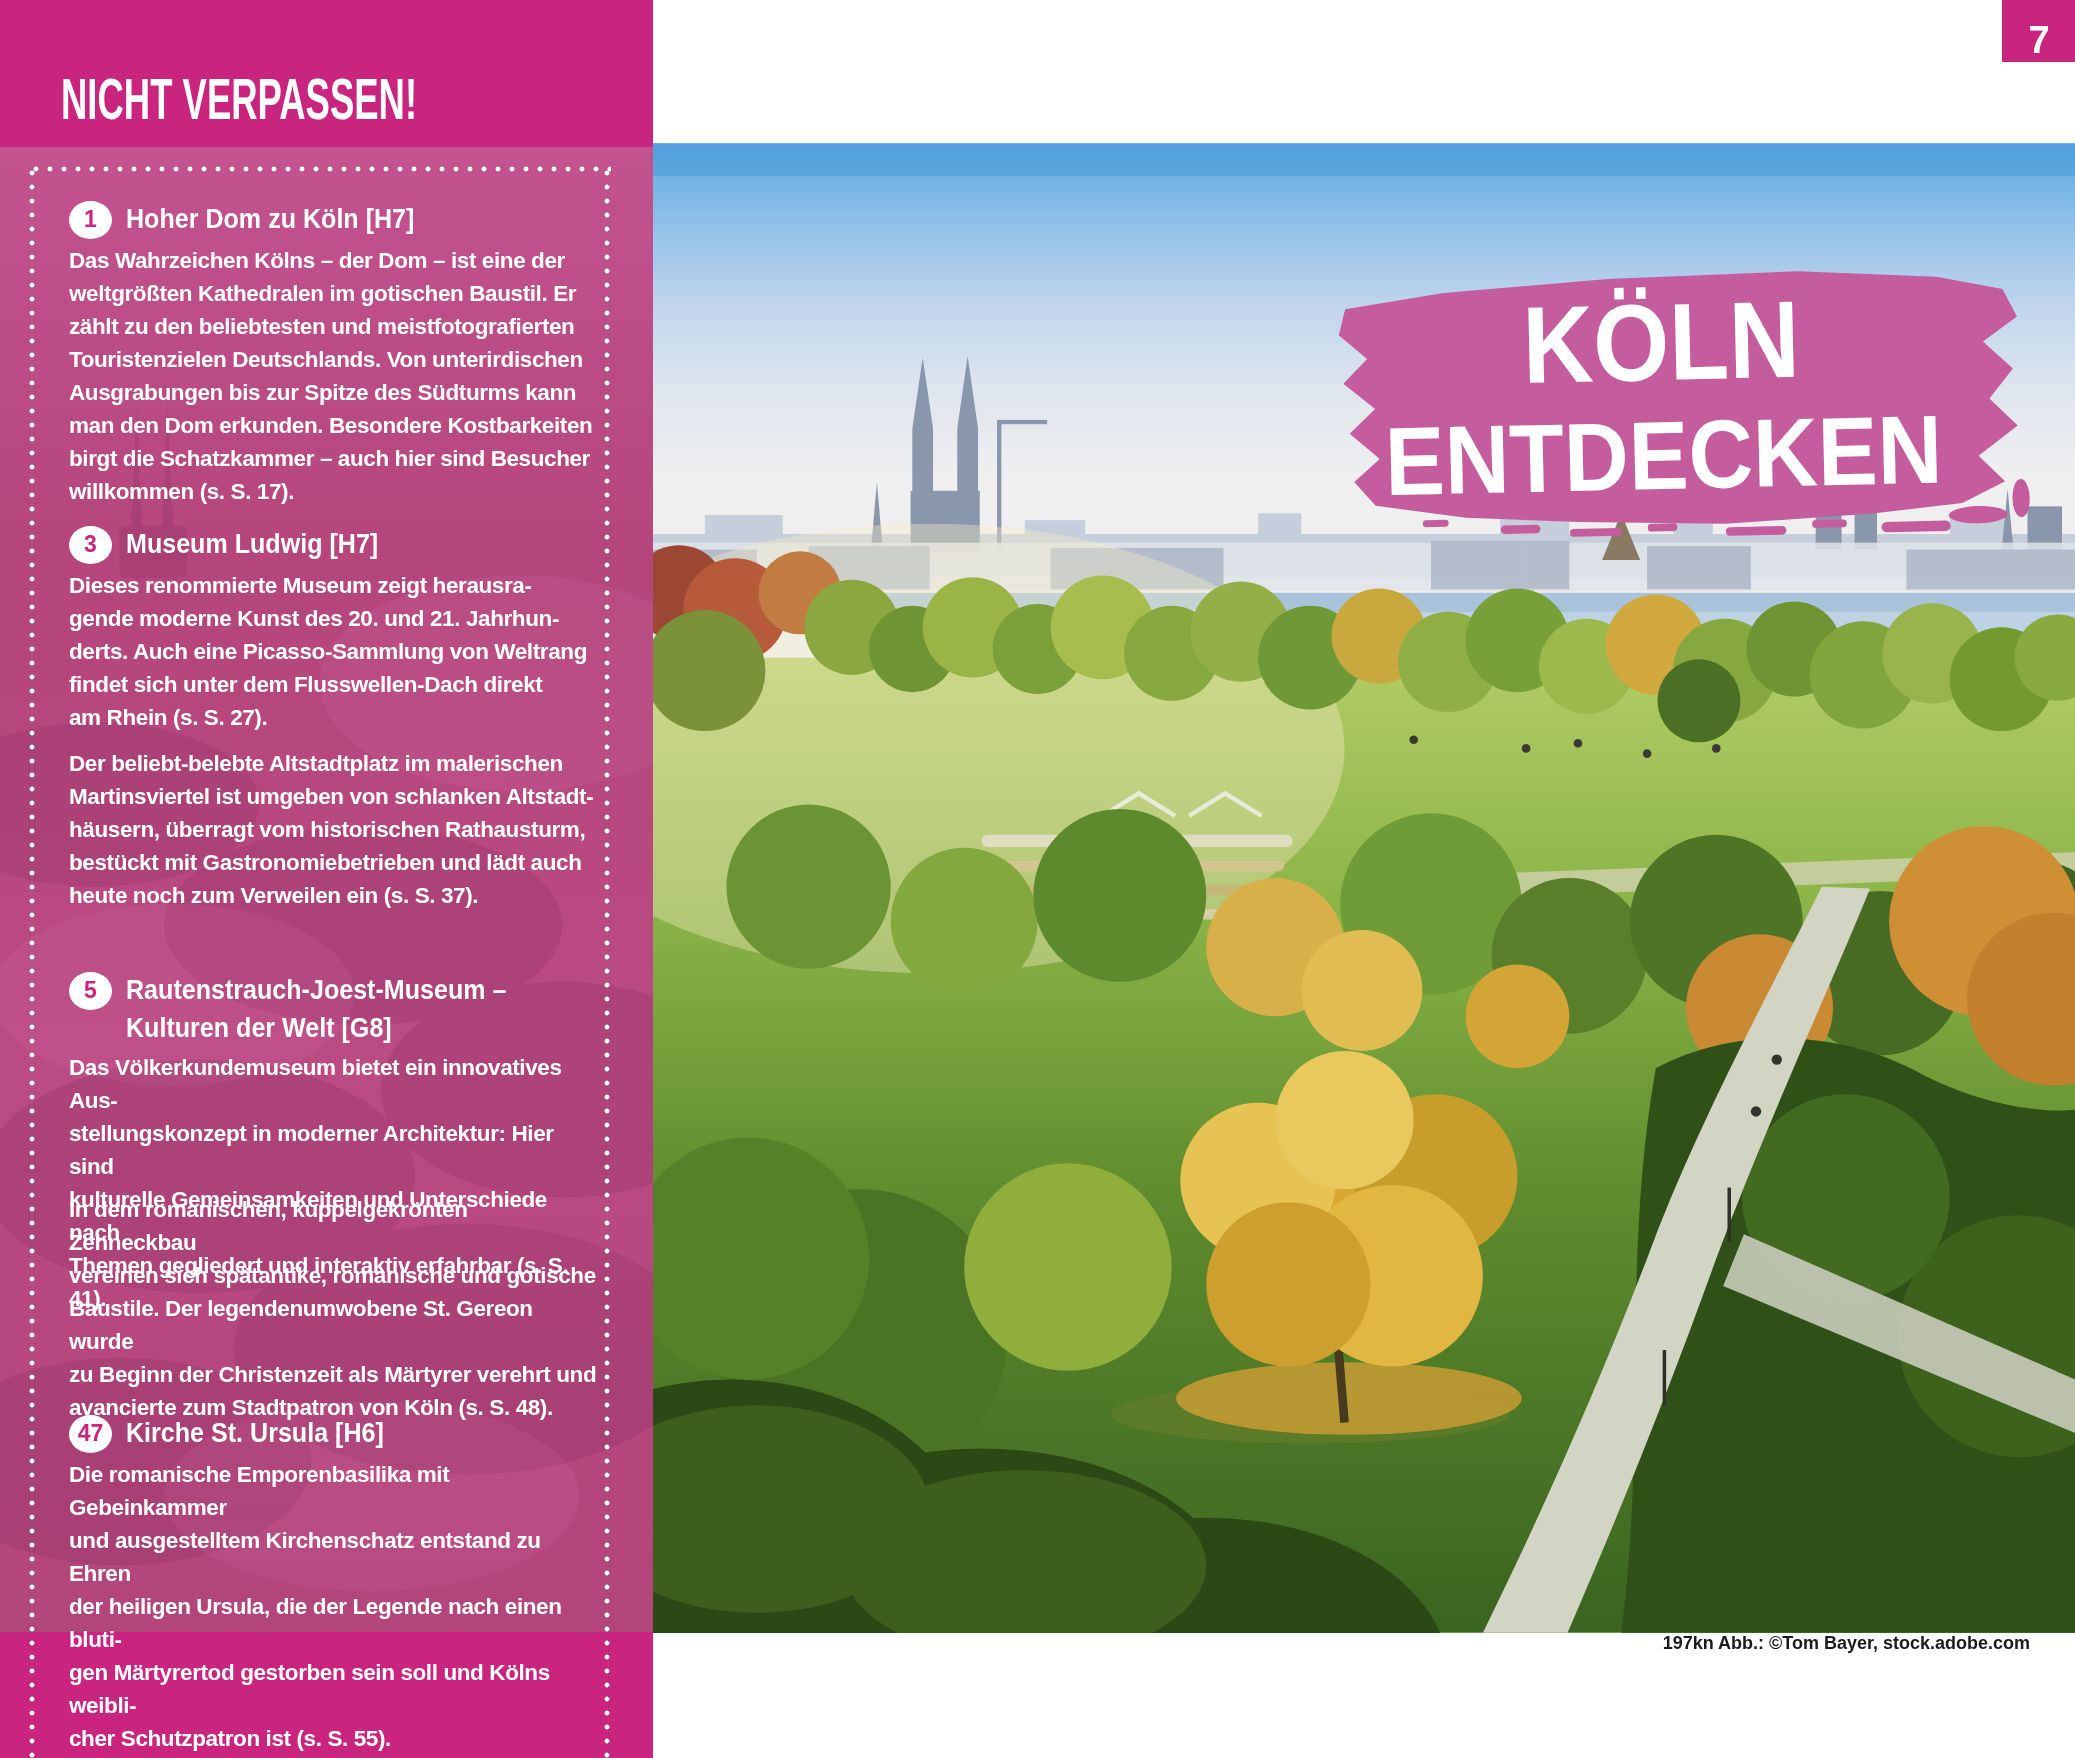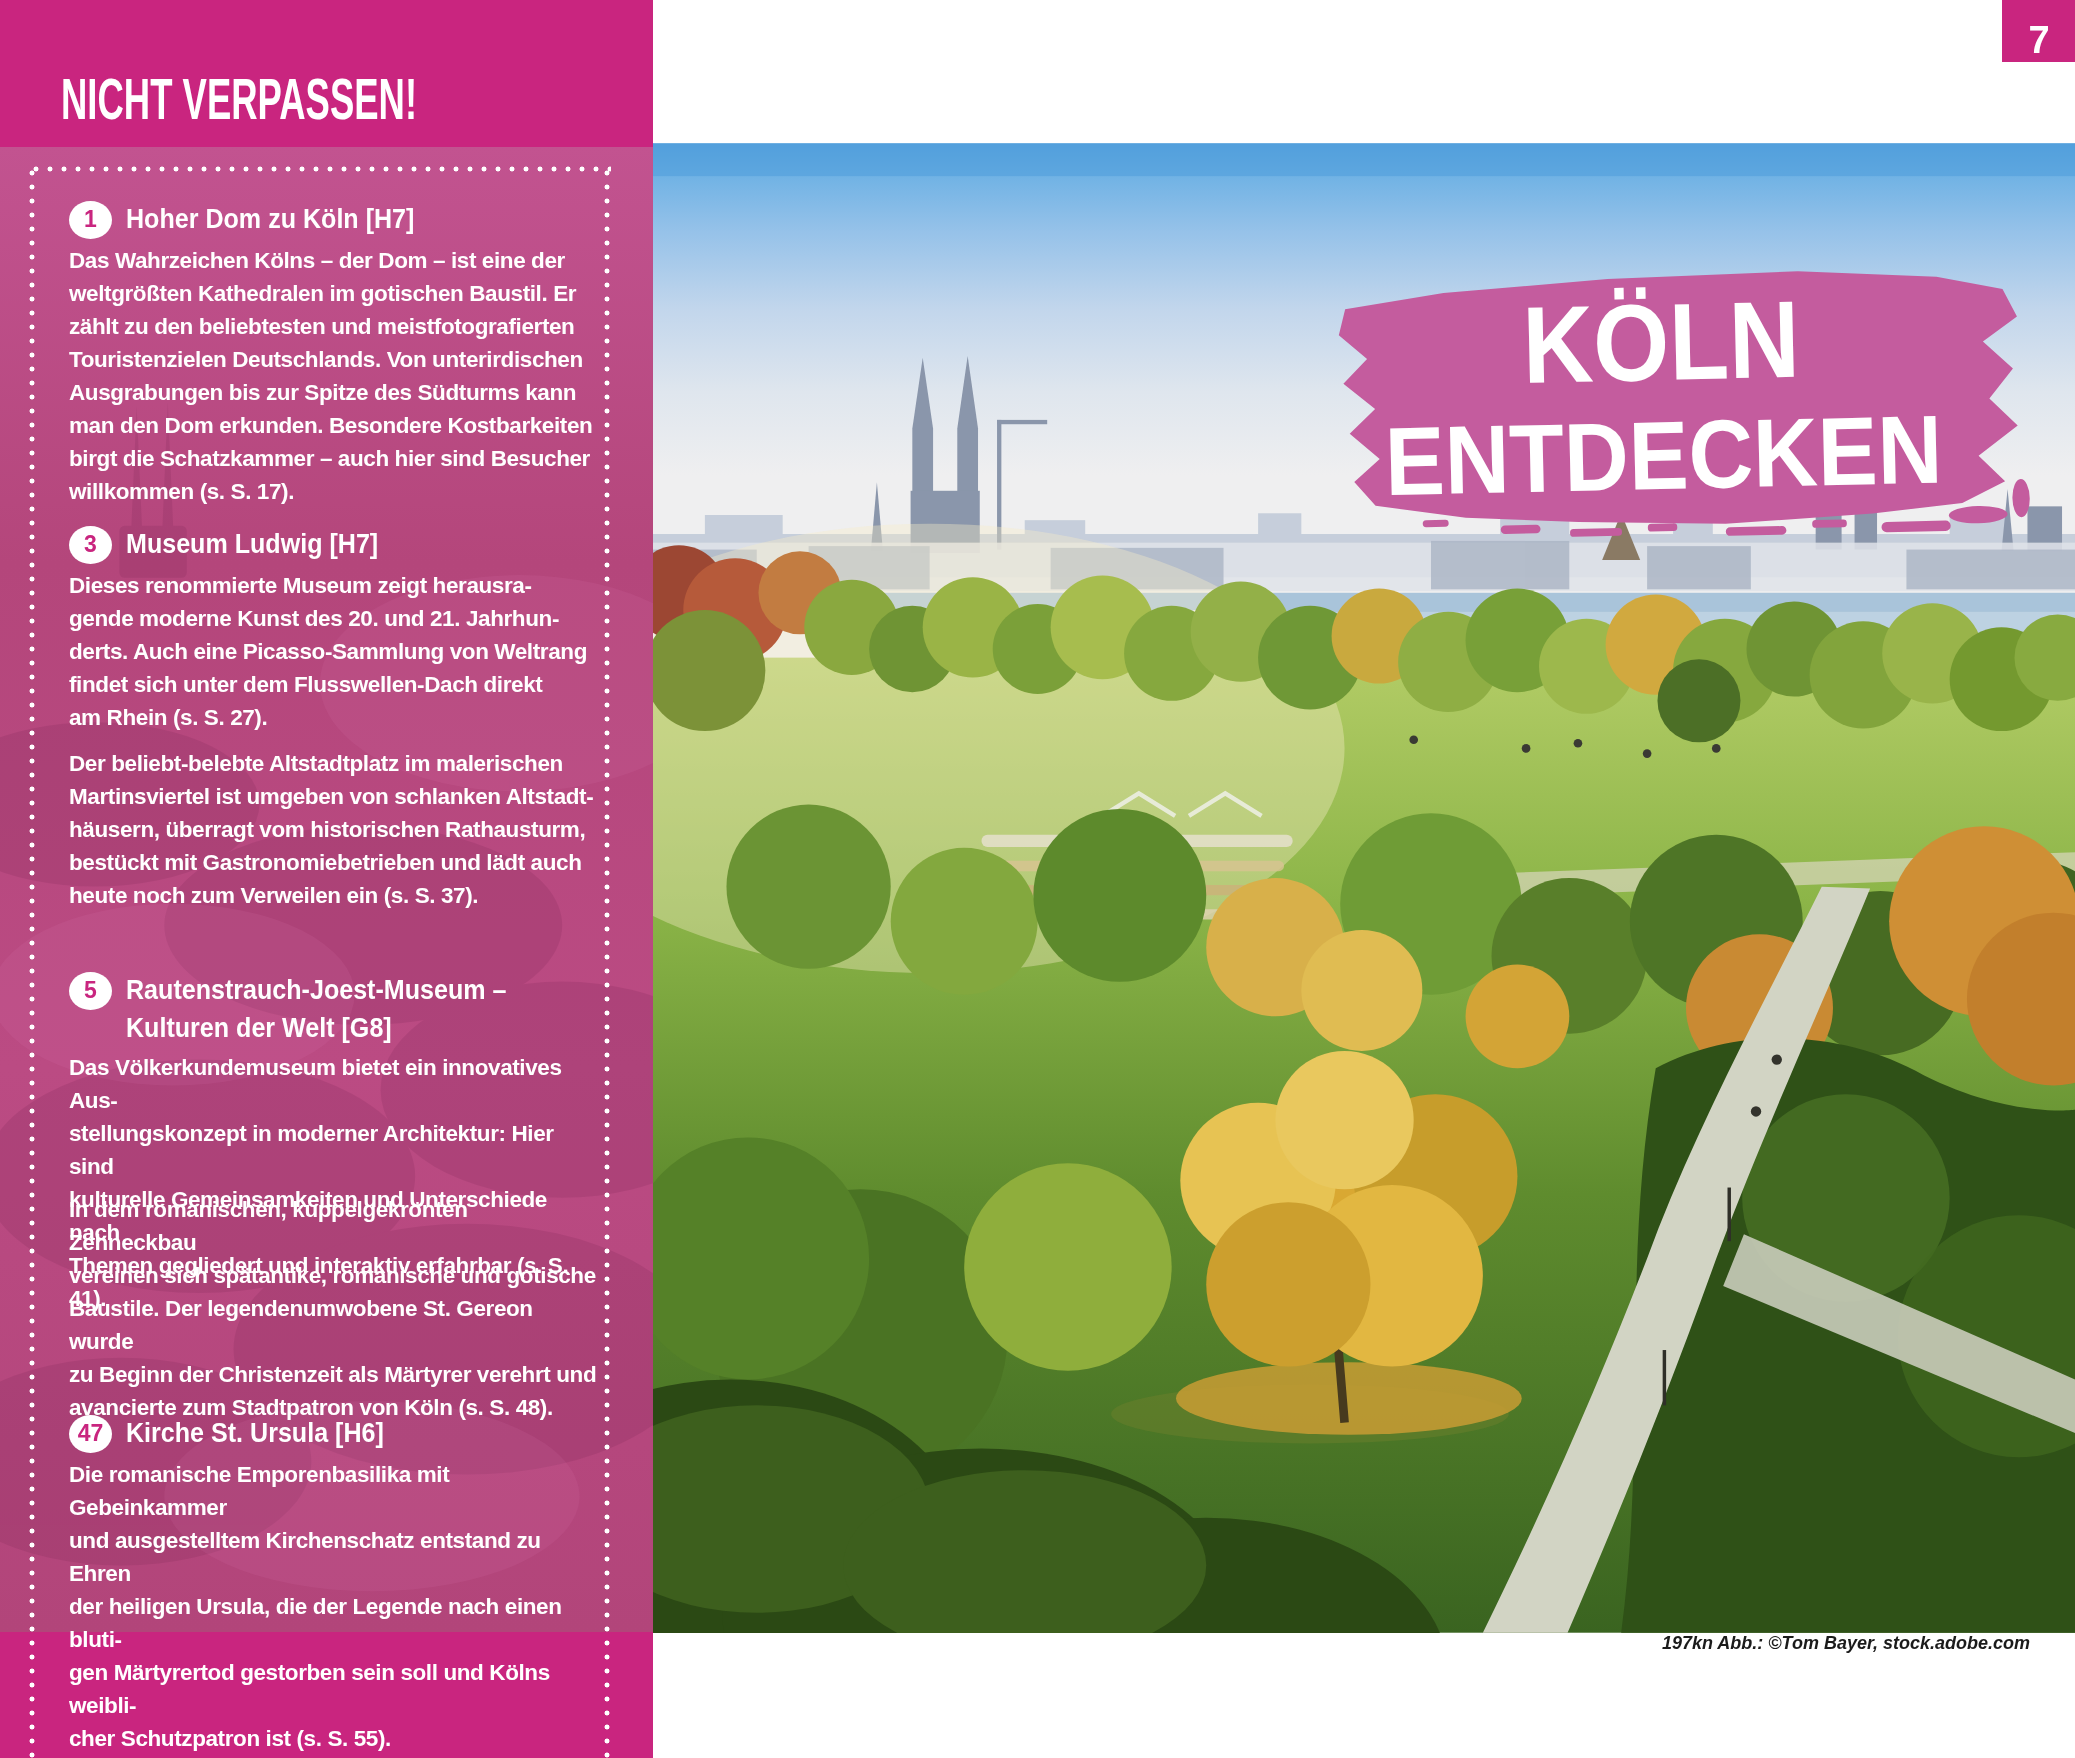--- a/index.html
+++ b/index.html
@@ -44,21 +44,21 @@
   
   .banner{position:absolute;left:1316px;top:248px;width:713px;height:291px;transform:rotate(-1.3deg);}
 
   
   .page-tab{position:absolute;left:2002px;top:0;width:74px;height:62px;background:#c9257f;
       display:flex;align-items:flex-end;justify-content:center;}
   .page-tab span{color:#fff;font-size:38px;line-height:38px;font-weight:bold;padding-bottom:3.5px;}
 
   
   .caption{position:absolute;top:1633px;right:45px;margin:0;color:#1b1b1b;
-      font-size:18px;font-weight:bold;letter-spacing:0;font-style:italic;}
+      font-size:18px;font-weight:bold;letter-spacing:0;}
 </style>
 </head>
 <body>
 
 <div class="page">
 
   <div class="sidebar">
     <div class="sidebar-wash"></div>
 
     <svg class="watermark" viewBox="0 0 755 1717">

